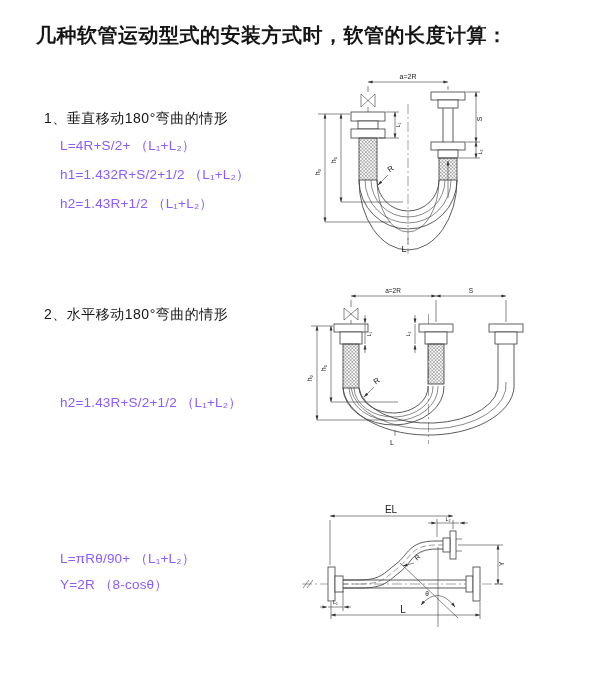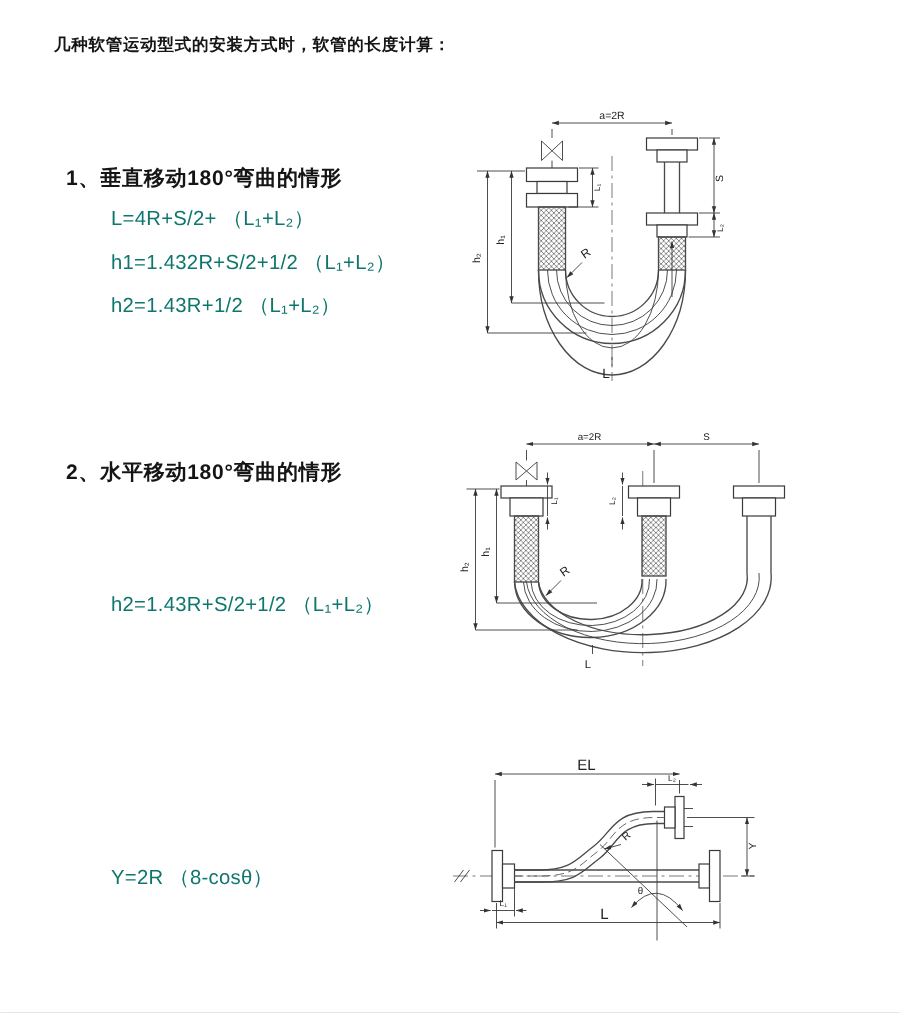--- a/index.html
+++ b/index.html
@@ -2,28 +2,28 @@
 <html><head>
 <meta charset="utf-8">
 <style>
   html,body{margin:0;padding:0;background:#e8e8e8;}
   .page{
     position:relative;width:600px;height:675px;background:#ffffff;
     font-family:"Liberation Sans","DejaVu Sans",sans-serif;color:#151515;
     overflow:hidden;box-shadow:0 0 4px rgba(0,0,0,.25);
   }
   .doc-title{
-    position:absolute;left:36px;top:22px;font-size:11px;font-weight:bold;
+    position:absolute;left:36px;top:22px;font-size:20px;font-weight:bold;
     letter-spacing:.5px;white-space:nowrap;
   }
   .section-heading{
-    position:absolute;left:44px;font-size:14px;font-weight:bold;letter-spacing:.5px;white-space:nowrap;
+    position:absolute;left:44px;font-size:14px;font-weight:normal;letter-spacing:.5px;white-space:nowrap;
   }
   .formula{
-    position:absolute;left:74px;font-size:13.5px;letter-spacing:.2px;white-space:nowrap;color:#0f766e;
+    position:absolute;left:60px;font-size:13.5px;letter-spacing:.2px;white-space:nowrap;color:#8b5cf6;
   }
   svg{position:absolute;overflow:visible;}
   svg text{font-family:"Liberation Sans","DejaVu Sans",sans-serif;fill:#222;}
   .thin{stroke:#3a3a3a;stroke-width:.6;fill:none;}
   .wall{stroke:#4a4a4a;stroke-width:.9;fill:none;}
   .fit{stroke:#3a3a3a;stroke-width:.8;fill:#ffffff;}
   .cl{stroke:#6a6a6a;stroke-width:.6;fill:none;stroke-dasharray:10 3 2 3;}
   .dash{stroke:#5a5a5a;stroke-width:.6;fill:none;stroke-dasharray:6 3;}
 </style>
 </head>
@@ -34,20 +34,21 @@
   <div class="doc-title">几种软管运动型式的安装方式时，软管的长度计算：</div>
 
   <div class="section-heading" style="top:110px">1、垂直移动180°弯曲的情形</div>
   <div class="formula" style="top:137px">L=4R+S/2+ （L₁+L₂）</div>
   <div class="formula" style="top:166px">h1=1.432R+S/2+1/2 （L₁+L₂）</div>
   <div class="formula" style="top:195px">h2=1.43R+1/2 （L₁+L₂）</div>
 
   <div class="section-heading" style="top:306px">2、水平移动180°弯曲的情形</div>
   <div class="formula" style="top:394px">h2=1.43R+S/2+1/2 （L₁+L₂）</div>
 
+  <div class="formula" style="top:550px">L=πRθ/90+ （L₁+L₂）</div>
   <div class="formula" style="top:576px">Y=2R （8-cosθ）</div>
 
   <svg style="left:303px;top:62px" width="290" height="200" viewBox="0 0 290 200">
     <defs>
       <marker id="ar1" viewBox="0 0 10 10" refX="9.5" refY="5" markerWidth="8" markerHeight="8" orient="auto-start-reverse">
         <path d="M0,2 L10,5 L0,8 z" fill="#333"></path>
       </marker>
       <pattern id="braid1" width="3.4" height="3.4" patternUnits="userSpaceOnUse">
         <path d="M0,3.4 L3.4,0 M0,0 L3.4,3.4" stroke="#6a6a6a" stroke-width="0.5"></path>
       </pattern>

